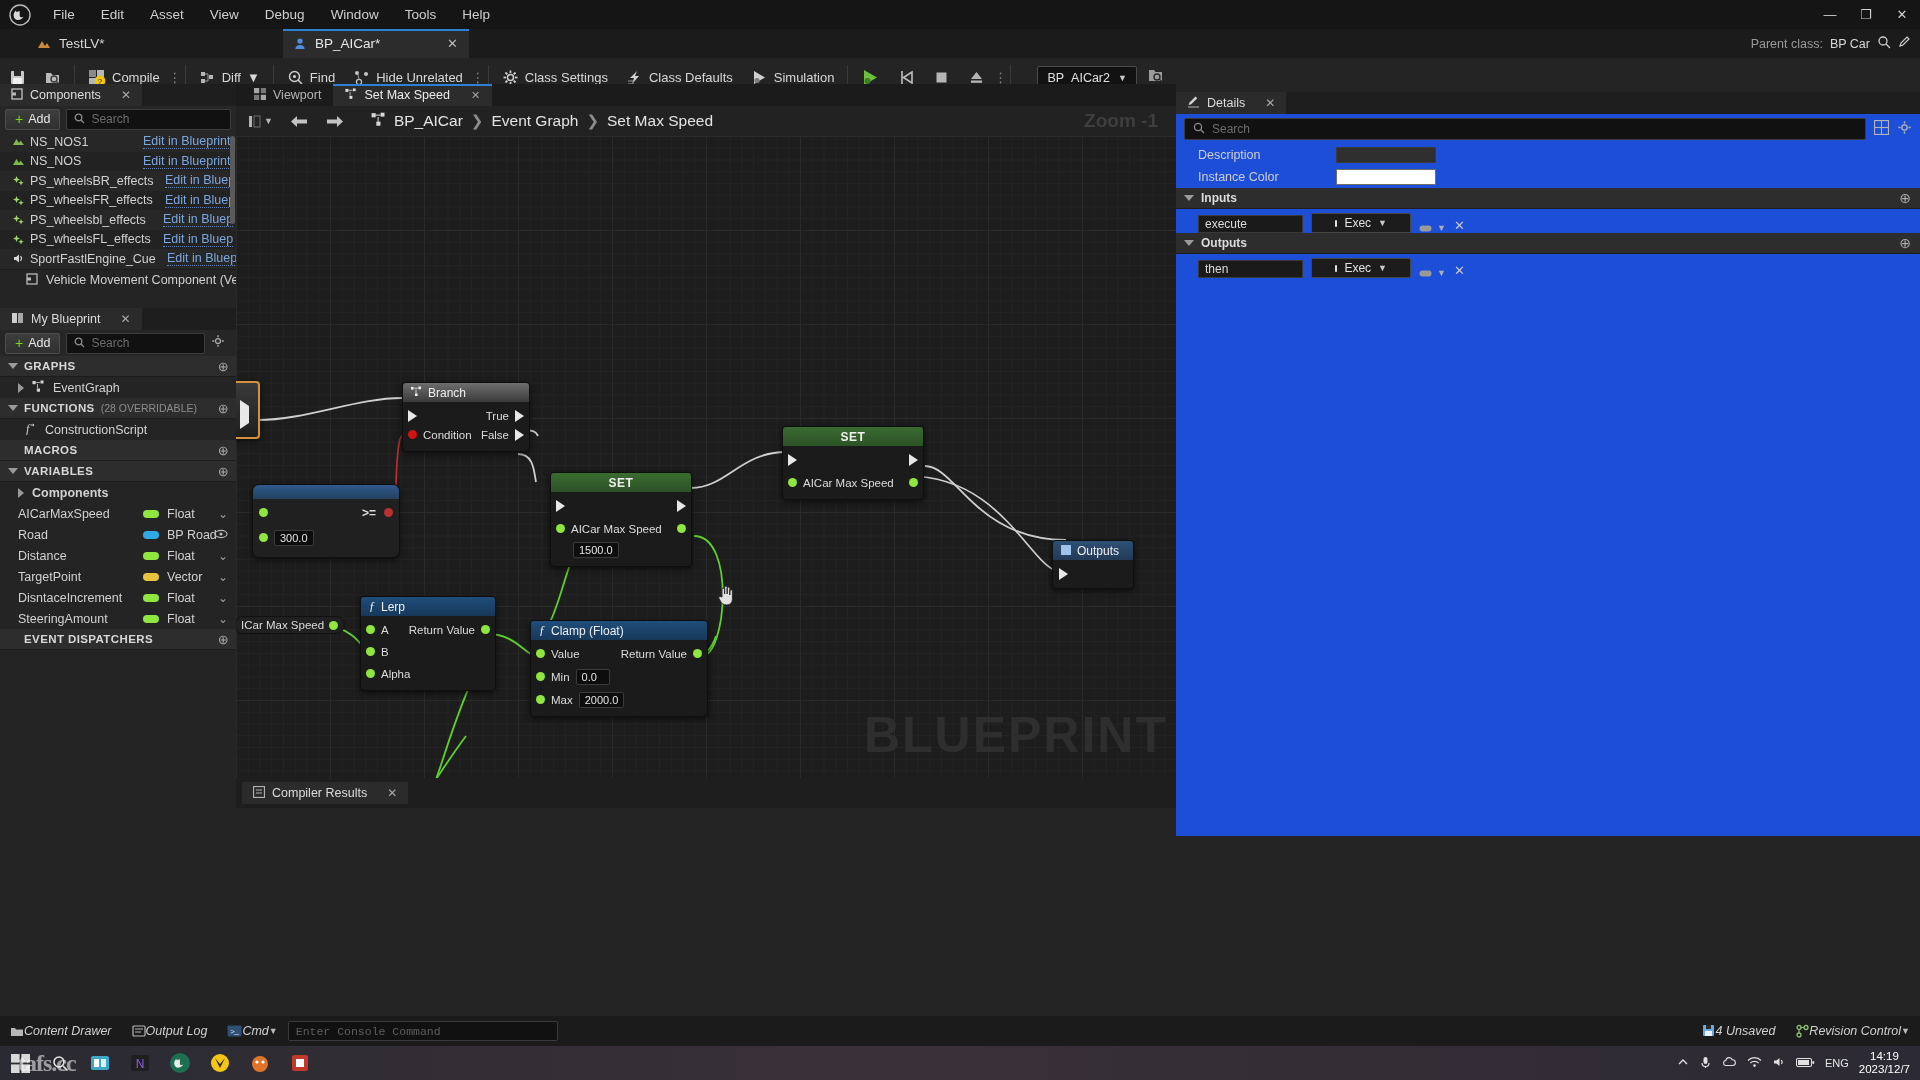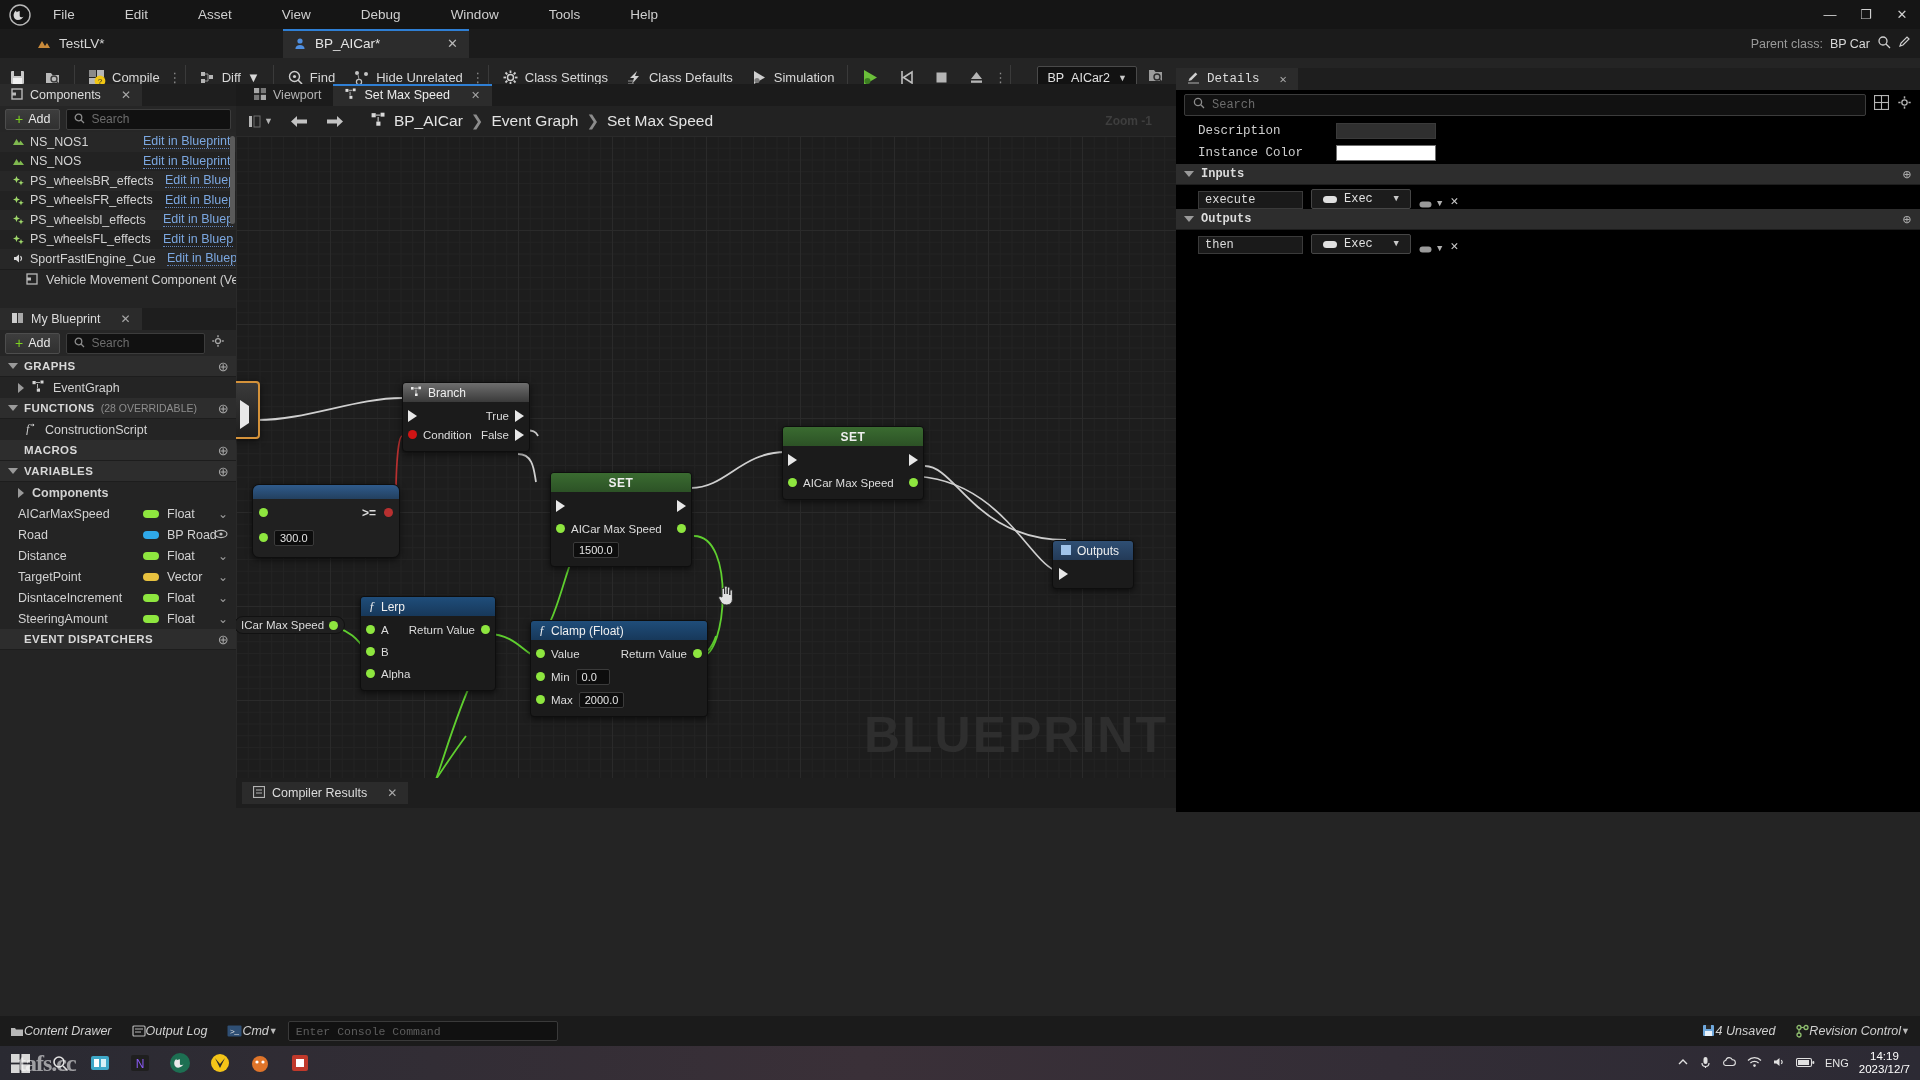--- a/index.html
+++ b/index.html
@@ -5,21 +5,21 @@
   * { box-sizing: border-box; margin:0; padding:0; }
   html,body{ width:1920px; height:1080px; background:#1a1a1a; overflow:hidden;
     font-family:"Liberation Sans", sans-serif; color:#c8c8c8; }
   .app{ position:relative; width:1920px; height:1080px; background:#242424; }
 
   
   .titlebar{ position:absolute; left:0; top:0; width:1920px; height:29px;
     background:#151515; display:flex; align-items:center; }
   .ue-logo{ width:40px; height:29px; display:flex; align-items:center; justify-content:center; }
   .ue-logo svg{ display:block; }
-  .menu{ display:flex; align-items:center; height:29px;gap:24px; }
+  .menu{ display:flex; align-items:center; height:29px; }
   .menu-item{ padding:0 13px; font-size:13.5px; color:#cfcfcf; line-height:29px; cursor:default; }
   .win-btns{ position:absolute; right:0; top:0; height:29px; display:flex; }
   .win-btn{ width:36px; height:29px; display:flex; align-items:center; justify-content:center;
     color:#cfcfcf; font-size:13px; }
 
   
   .tabbar{ position:absolute; left:0; top:29px; width:1920px; height:29px; background:#1b1b1b; }
   .lvtab{ position:absolute; left:25px; top:0; height:29px; display:flex; align-items:center;
     padding:0 12px; font-size:13.5px; color:#d6d6d6; }
   .lvtab .ico{ margin-right:8px; display:flex; }
@@ -97,21 +97,21 @@
   .gtab{ display:flex; align-items:center; gap:7px; height:22px; padding:0 12px;
     font-size:12.5px; color:#b4b4b4; }
   .gtab.active{ background:#2c2c2c; color:#ececec; position:relative; }
   .gtab.active::before{ content:""; position:absolute; left:0;top:0;width:100%;height:2px;background:#2f7fd4; }
   .gtab .x{ margin-left:14px; color:#a5a5a5; font-size:11px; }
   .crumbbar{ height:30px; background:#222; display:flex; align-items:center; gap:8px;
     padding:0 8px; position:relative; }
   .cb-btn{ display:flex; align-items:center; gap:3px; color:#b9b9b9; font-size:13px; padding:0 4px; }
   .crumb{ font-size:15.5px; color:#e3e3e3; }
   .crumb.sep{ color:#8c8c8c; font-size:15px; }
-  .zoomlbl{ position:absolute; right:24px; font-size:12px; color:#3e3e3e; font-weight:bold;margin-left:24px; }
+  .zoomlbl{ position:absolute; right:18px; font-size:19px; color:#3e3e3e; font-weight:bold;margin-left:24px; }
   .canvas{ position:relative; width:940px; height:672px; overflow:hidden;
     background:
       linear-gradient(#2a2a2a 1px, transparent 1px) 0 0/94px 94px,
       linear-gradient(90deg,#2a2a2a 1px, transparent 1px) 0 0/94px 94px,
       linear-gradient(#232323 1px, transparent 1px) 0 0/11.75px 11.75px,
       linear-gradient(90deg,#232323 1px, transparent 1px) 0 0/11.75px 11.75px,
       #1d1d1d; }
   .wm{ position:absolute; right:8px; bottom:44px; font-size:50px; font-weight:bold;
     color:#2e2e2e; letter-spacing:2px; }
   svg.wires{ position:absolute; left:0; top:0; width:940px; height:672px; pointer-events:none; }
@@ -135,38 +135,38 @@
 
   .hand{ position:absolute; color:#d8d8d8; font-size:17px; }
 
   .compres{ position:absolute; left:236px; top:778px; width:940px; height:30px;
     background:#1e1e1e; display:flex; align-items:center; }
   .compres .tab{ display:flex; align-items:center; gap:7px; height:22px; padding:0 11px;
     background:#2b2b2b; font-size:12.5px; color:#dcdcdc; margin-left:6px; }
   .compres .tab .x{ margin-left:13px; color:#a9a9a9; font-size:12px; }
 
   
-  .details{ position:absolute; left:1176px; top:68px; width:744px; height:744px; background:#000000;font-family:Liberation Mono, monospace; }
+  .details{ position:absolute; left:1176px; top:92px; width:744px; height:744px; background:#1d4ed8; }
   .det-tabrow{ height:22px; background:#1e1e1e; display:flex; align-items:center; }
   .det-search{ height:30px; display:flex; align-items:center; gap:8px; padding:4px 8px; }
   .det-search .box{ flex:1; display:flex; align-items:center; gap:7px; height:22px; padding:0 8px;
     background:#111; border:1px solid #3c3c3c; border-radius:2px; }
   .det-search .ph{ font-size:12px; color:#6d6d6d; }
   .det-sect{ display:flex; align-items:center; gap:7px; height:21px; padding-left:8px;
     background:#2d2d2d; font-size:12px; font-weight:bold; color:#dcdcdc; border-bottom:1px solid #1d1d1d; }
   .det-sect .plus{ margin-left:auto; margin-right:9px; font-weight:normal; color:#aaa; font-size:14px; }
   .det-row{ display:flex; align-items:center; height:22px; font-size:12.5px; color:#cfcfcf; }
   .det-row .lbl{ width:160px; padding-left:22px; }
   .det-row .val-dark{ width:100px; height:16px; background:#2f2f2f; border:1px solid #3a3a3a; }
   .det-row .val-white{ width:100px; height:16px; background:#ffffff; border:1px solid #6e6e6e; }
   .det-io{ display:flex; align-items:flex-end; height:24px; gap:8px; padding-left:22px; }
   .io-name{ width:105px; height:18px; background:#1a1a1a; border:1px solid #3a3a3a;
     display:flex; align-items:center; padding-left:6px; font-size:12px; color:#ddd; }
   .io-type{ width:100px; height:20px; background:#1c1c1c; border:1px solid #464646; border-radius:2px;
-    display:flex; align-items:center; gap:7px; padding:0 11px; font-size:12px; color:#e2e2e2; }
+    display:flex; align-items:center; gap:7px; padding:0 23px; font-size:12px; color:#e2e2e2; }
   .io-type .cv{ margin-left:auto; font-size:9px; color:#c9c9c9; }
   .io-x{ color:#c9c9c9; font-size:13px; }
   .io-extra{ display:flex; align-items:center; gap:4px; color:#b0b0b0; font-size:11px; }
 
   
   .statusbar{ position:absolute; left:0; top:1016px; width:1920px; height:30px;
     background:#1b1b1b; display:flex; align-items:center; }
   .sb{ display:flex; align-items:center; gap:0; height:24px; padding:0 10px;
     font-size:12.5px; color:#d0d0d0;font-style:italic; }
   .cmdin{ width:270px; height:20px; background:#111; border:1px solid #3a3a3a; border-radius:2px;

